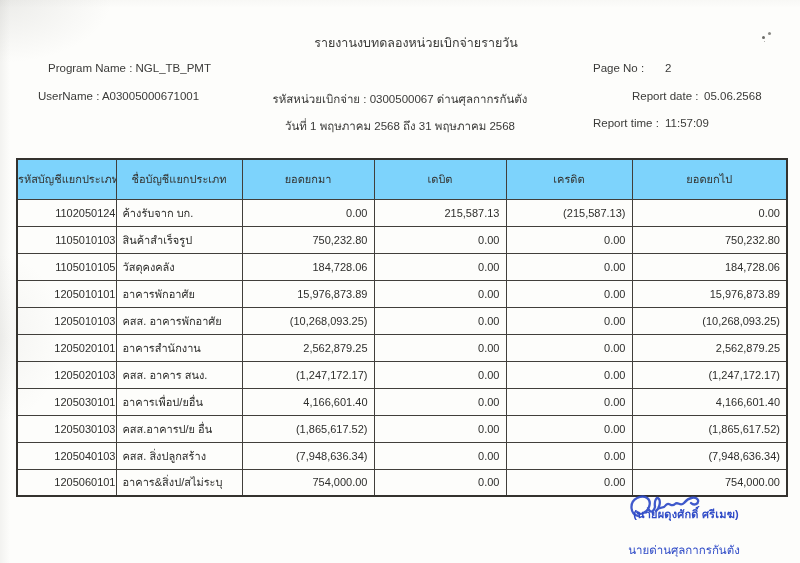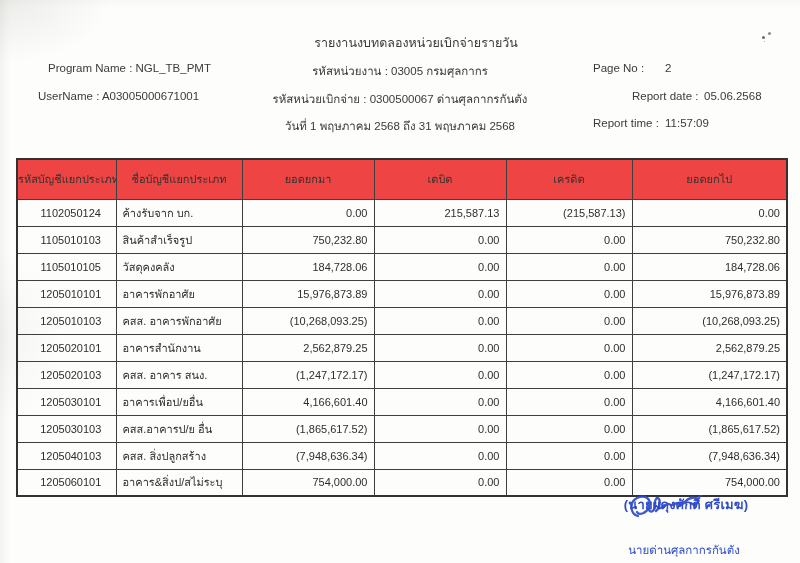--- a/index.html
+++ b/index.html
@@ -63,57 +63,56 @@
     color: #2e2e2c;
   }
   table.report th, table.report td {
     border: 1.6px solid #413f3b;
     overflow: hidden;
     white-space: nowrap;
   }
   table.report { border: 2px solid #34322e; }
   table.report thead th {
     height: 40px;
-    background: #ef4444;
+    background: #7dd3fc;
     font-weight: normal;
     text-align: center;
     vertical-align: middle;
     font-size: 11px;
     color: #333330;
   }
   table.report tbody td { height: 27px; vertical-align: middle; }
-  td.c-code { text-align: center;  padding-left: 8px; }
+  td.c-code { text-align: right;  padding-left: 8px; }
   td.c-name { text-align: left;  padding-left: 6px; margin-top: 16px; }
   td.c-num  { text-align: right; padding-right: 6px; }
 
   .signature-wrap { position: absolute; left: 0; top: 0; pointer-events: none; }
   .sig-svg { position: absolute; left: 626px; top: 494px; }
   .sig-name {
-    position: absolute; left: 610px; top: 494px; width: 152px;
-    text-align: center;
-    font-size: 13px; font-weight: bold;
+    position: absolute; left: 610px; top: 505px; width: 152px;
+    text-align: center;
+    font-size: 11px; font-weight: bold;
     letter-spacing: 0.2px;
   }
   .sig-post {
     position: absolute; left: 610px; top: 541px; width: 148px;
     text-align: center;
     font-size: 11.5px;
   }
 </style>
 </head>
 <body>
 
 <div class="paper">
 
   <div class="doc-title">รายงานงบทดลองหน่วยเบิกจ่ายรายวัน</div>
 
   <div class="hdr-line pn-label">Program Name : NGL_TB_PMT</div>
   <div class="hdr-line un-label">UserName : A03005000671001</div>
 
-  <div class="hdr-line hdr-center c-line2">รหัสหน่วยงาน : 03005 กรมศุลกากร</div>
   <div class="hdr-line hdr-center c-line3">รหัสหน่วยเบิกจ่าย : 0300500067 ด่านศุลกากรกันตัง</div>
   <div class="hdr-line hdr-center c-line4">วันที่ 1 พฤษภาคม 2568 ถึง 31 พฤษภาคม 2568</div>
 
   <div class="hdr-line r-label r1">Page No :</div>
   <div class="hdr-line r-value r1">2</div>
   <div class="hdr-line r-label r2">Report date :</div>
   <div class="hdr-line r-value r2">05.06.2568</div>
   <div class="hdr-line r-label r3">Report time :</div>
   <div class="hdr-line r-value r3">11:57:09</div>
 

